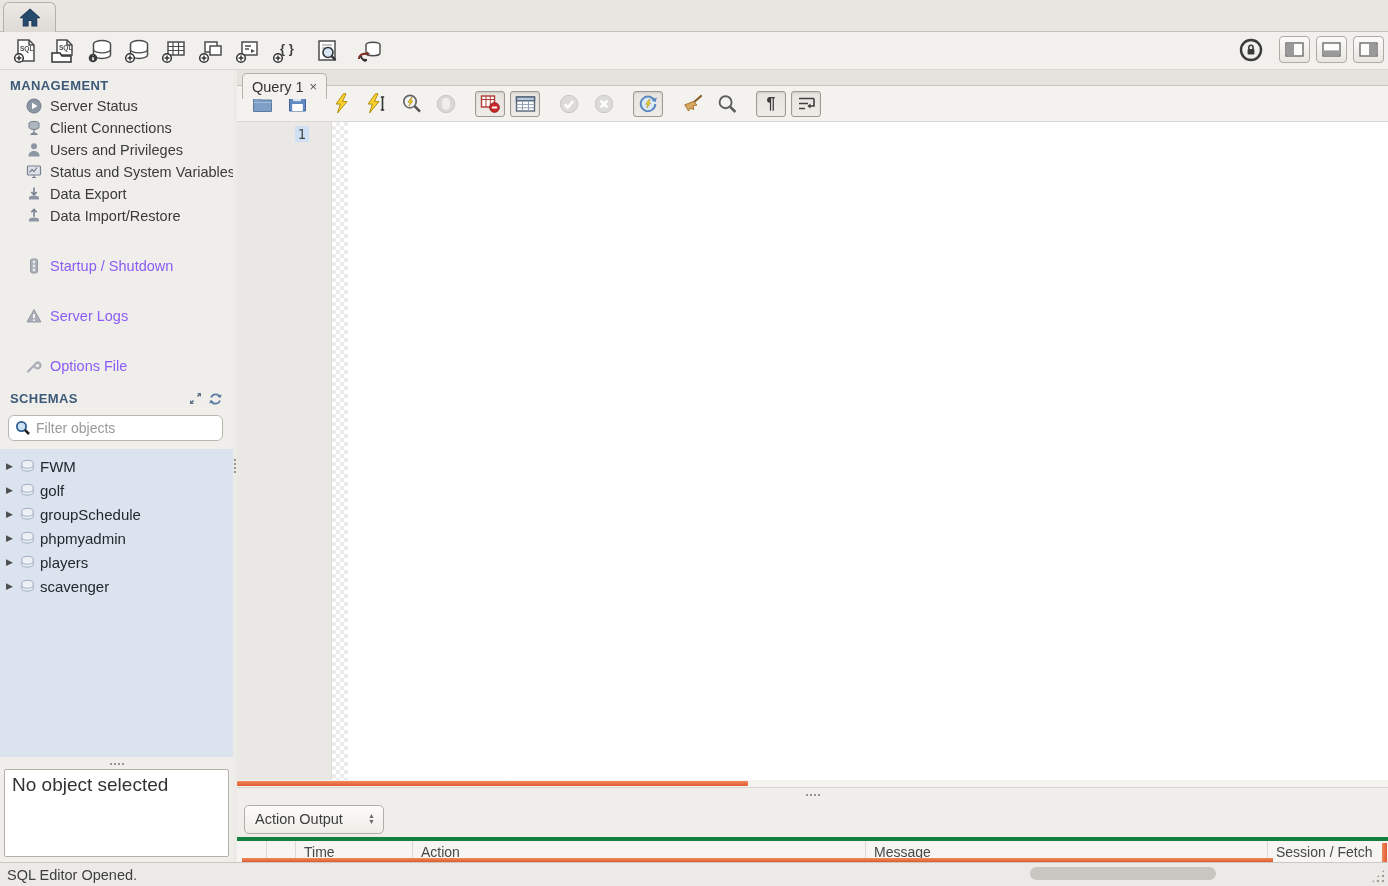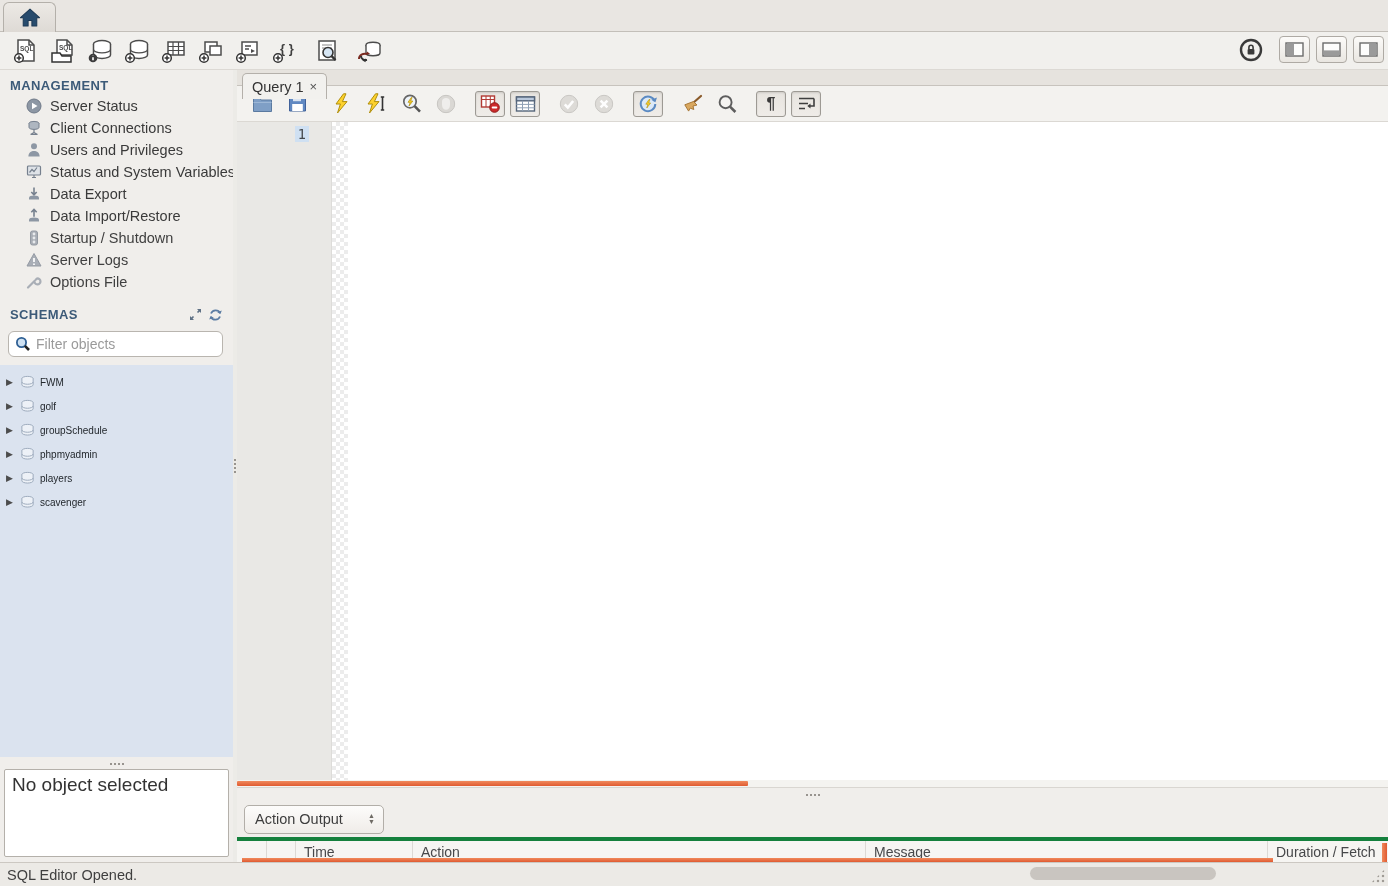--- a/index.html
+++ b/index.html
@@ -17,30 +17,30 @@
   .mt-btn { width:37px; height:30px; display:flex; align-items:center; justify-content:center; }
   .mt-right { position:absolute; right:4px; top:4px; display:flex; align-items:center; gap:6px; }
   .panel-btn { width:31px; height:27px; border:1px solid #aeaaa4; border-radius:4px; background:linear-gradient(#fcfbf9,#e9e6e1); display:flex; align-items:center; justify-content:center; }
   .lockwrap { margin-right:10px; display:flex; align-items:center; }
 
   
   .sidebar { position:absolute; left:0; top:70px; width:233px; bottom:24px; background:#f0eeeb; display:flex; flex-direction:column; overflow:hidden; }
   .sec-title { display:flex; align-items:center; gap:6px; font-size:13px; font-weight:bold; color:#3c5a78; letter-spacing:.4px; padding:8px 0 2px 10px; }
   .sec-title .spacer { flex:1; }
   .side-item { display:flex; align-items:center; gap:8px; padding:3px 0 3px 26px; white-space:nowrap; font-size:14.5px; color:#3a3a3a; cursor:pointer; }
-  .side-item.disabled { color:#404040; cursor:default; }
+  .side-item.disabled { color:#8b5cf6; cursor:default;margin-top:28px; }
   .schemas-head { padding-right:10px; }
   .filter-row { padding:7px 10px 6px 8px; }
   .filter-box { display:flex; align-items:center; gap:5px; background:#fff; border:1px solid #b9b5af; border-radius:6px; height:26px; padding:12px 6px; }
   .filter-box input { border:none; outline:none; flex:1; font-size:14px; font-family:"Liberation Sans",sans-serif; color:#333; background:transparent; }
   .filter-box input::placeholder { color:#9a9a9a; }
   .schema-tree { flex:1; background:#dbe3ef; margin-top:2px; padding-top:5px; overflow:hidden; }
   .tree-row { display:flex; align-items:center; height:24px; padding-left:4px; gap:5px; cursor:pointer; }
   .tree-exp { width:11px; font-size:9px; color:#4c4c4c; text-align:center; }
-  .tree-label { font-size:10px; color:#23282d; }
+  .tree-label { font-size:15px; color:#23282d; }
   .side-grip { height:13px; display:flex; align-items:center; justify-content:center; }
   .dots-h { width:14px; border-top:2px dotted #98948f; }
   .info-tabs { display:flex; align-items:flex-end; height:27px; padding-left:4px; }
   .info-tab { padding:3px 12px 4px; font-size:14px; border:1px solid #b2aea8; border-bottom:none; border-radius:5px 5px 0 0; }
   .info-tab.active { background:#f5f4f1; position:relative; z-index:2; height:26px; }
   .info-tab.inactive { background:#dcd8d3; color:#555; height:22px; margin-left:2px; }
   .info-panel { margin:0 4px 5px 4px; height:88px; background:#fff; border:1px solid #b4b0aa; border-radius:2px; padding:4px 7px; font-size:19px; color:#333; position:relative; z-index:1; margin-top:-1px; }
 
   
   .vsplit { position:absolute; left:233px; top:70px; width:4px; bottom:24px; background:#ecebe7; display:flex; align-items:center; justify-content:center; }
@@ -579,21 +579,21 @@
         <div class="oh-cell oh-time">
             <span>Time</span>
           </div>
         <div class="oh-cell oh-action">
             <span>Action</span>
           </div>
         <div class="oh-cell oh-message">
             <span>Message</span>
           </div>
         <div class="oh-cell oh-duration">
-            <span>Duration / Fetch</span>
+            <span>Session / Fetch</span>
           </div>
         <div class="orange-bar-bottom"></div>
         <div class="orange-sliver-v"></div>
       </div>
     </div>
   </div>
 
   <div class="statusbar">
     <span>SQL Editor Opened.</span>
     <div class="status-thumb"></div>

